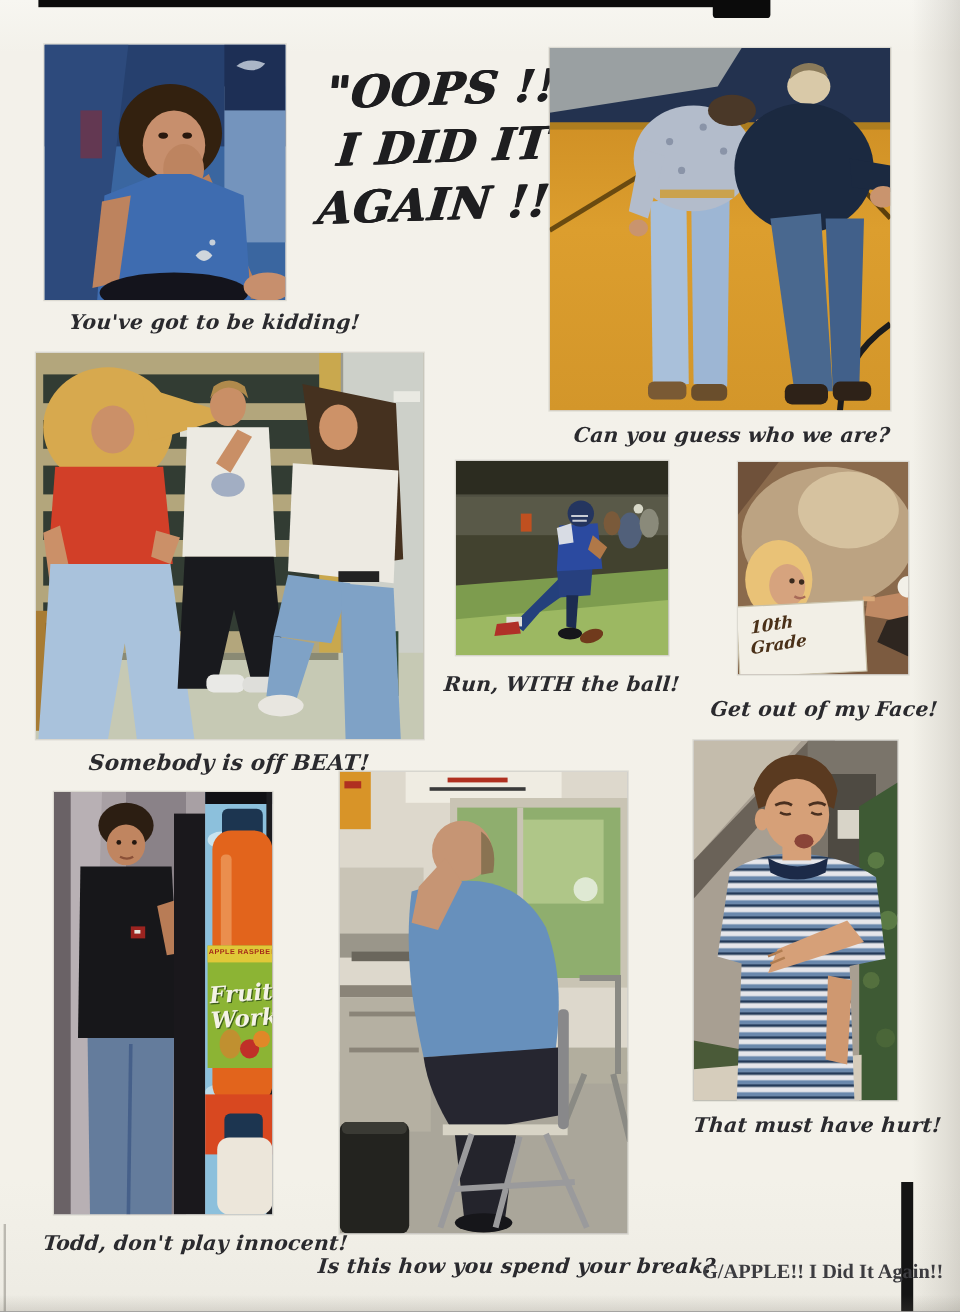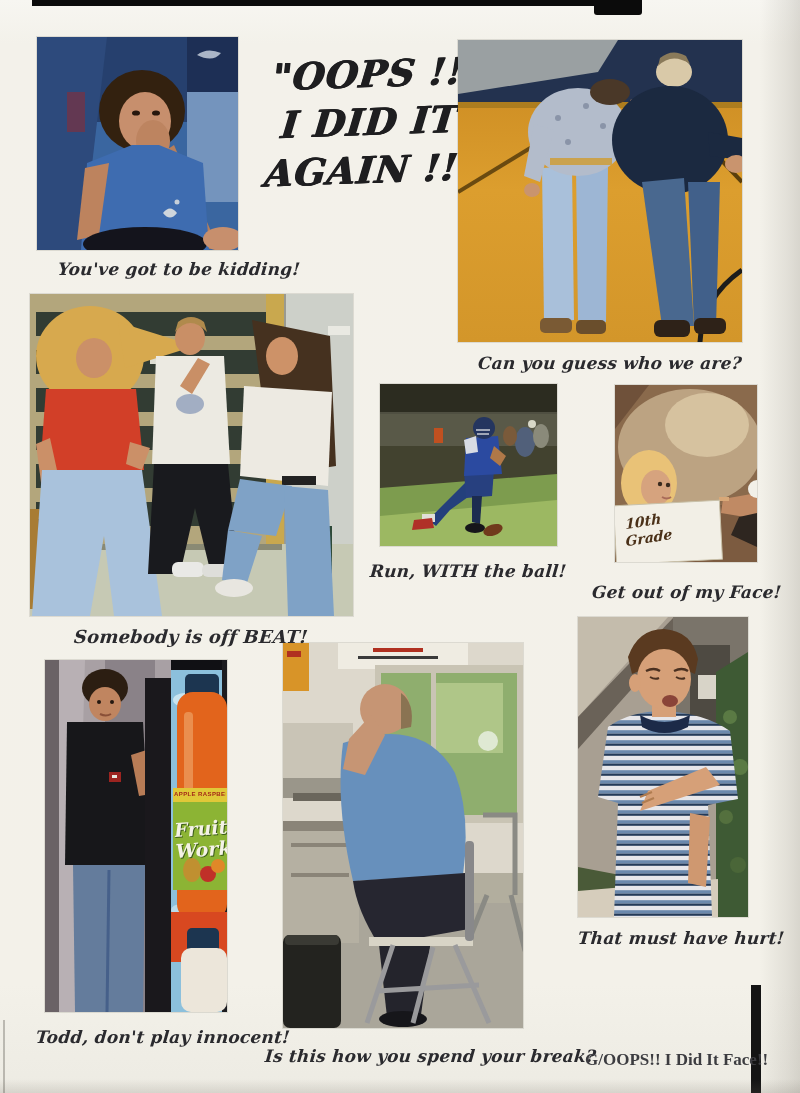--- a/index.html
+++ b/index.html
@@ -391,15 +391,15 @@
 
   <div class="cap" style="left:58px;top:259px;">You've got to be kidding!</div>
   <div class="cap center" style="left:470px;top:353px;width:280px;">Can you guess who we are?</div>
   <div class="cap center" style="left:60px;top:626px;width:262px;font-size:18px;">Somebody is off BEAT!</div>
   <div class="cap center" style="left:370px;top:561px;width:196px;">Run, WITH the ball!</div>
   <div class="cap center" style="left:592px;top:582px;width:188px;">Get out of my Face!</div>
   <div class="cap center" style="left:36px;top:1027px;width:206px;">Todd, don't play innocent!</div>
   <div class="cap center" style="left:265px;top:1046px;width:276px;">Is this how you spend your break?</div>
   <div class="cap center" style="left:578px;top:928px;width:180px;">That must have hurt!</div>
 
-  <div class="footer-credit">G/OOPS!! I Did It Face!!</div>
+  <div class="footer-credit">G/APPLE!! I Did It Again!!</div>
 
 </div>
 
 </body></html>

